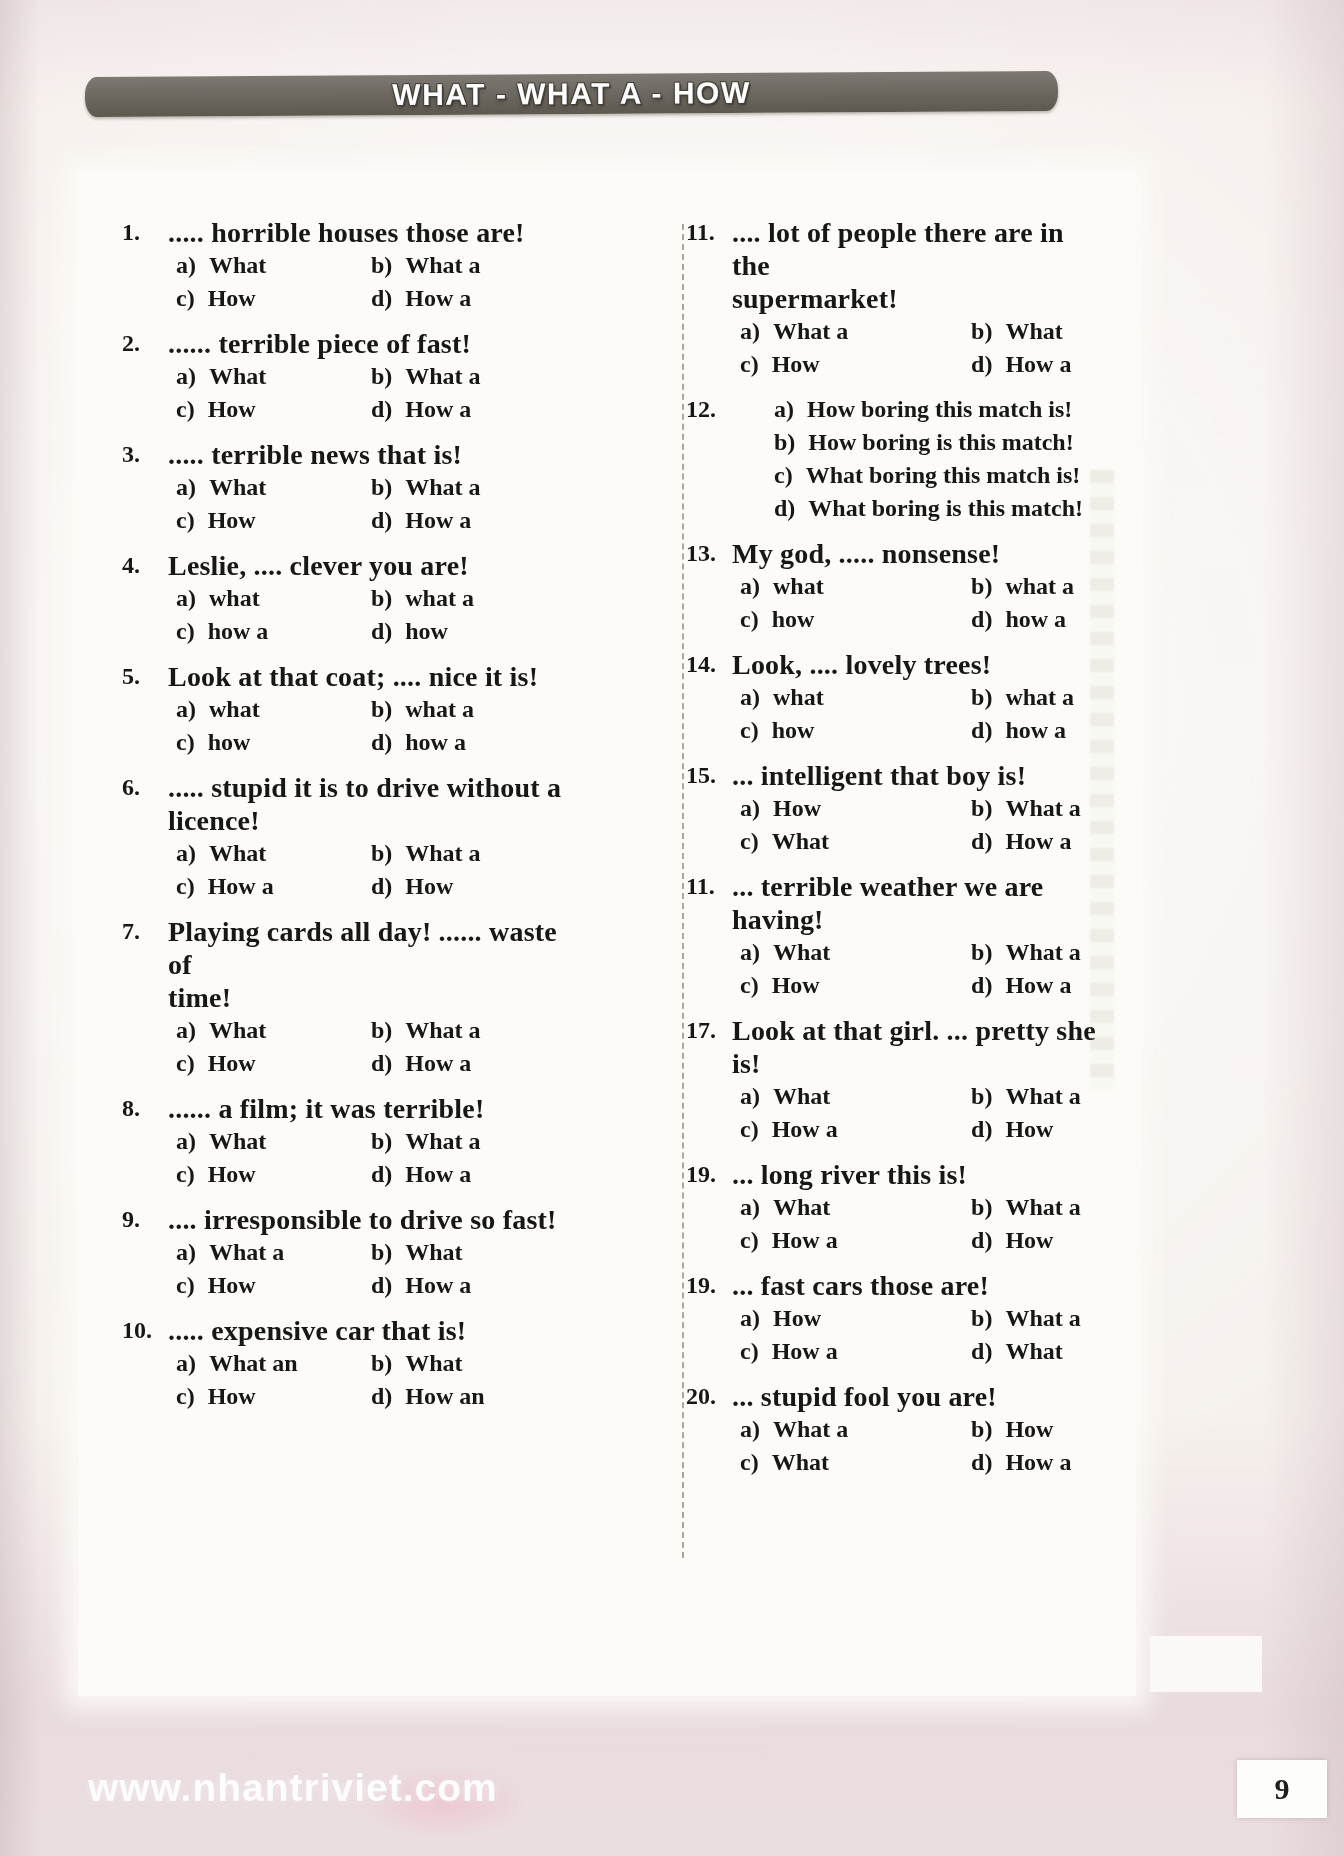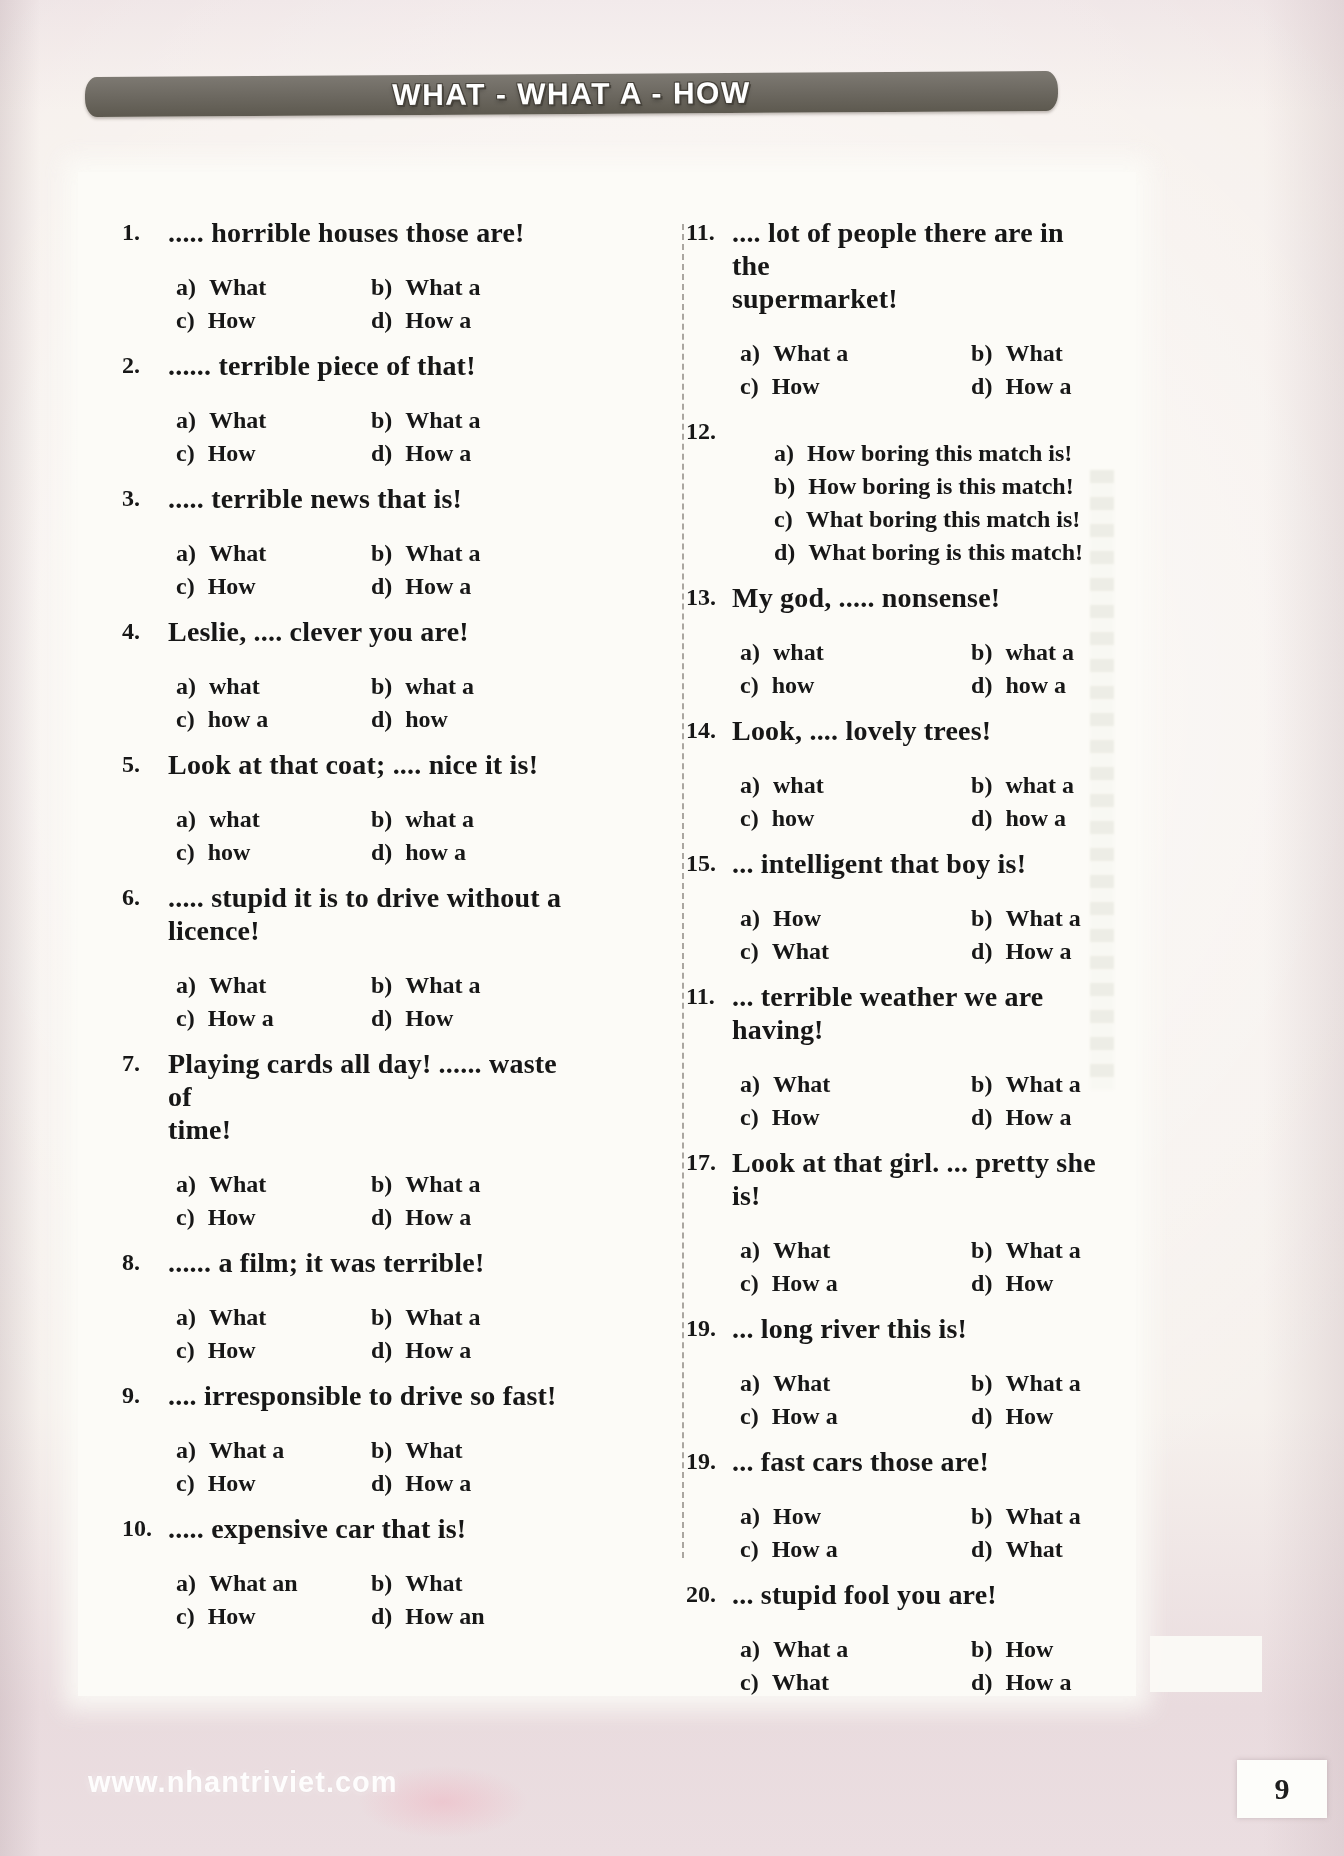--- a/index.html
+++ b/index.html
@@ -45,21 +45,21 @@
     color:#171717;
   }
   .col-left  { left:44px;  width:460px; }
   .col-right { left:608px; width:415px; }
 
   .q { display:flex; margin-bottom:12px; }
   .q-num { width:46px; flex:none; font-size:24px; line-height:33px; }
   .q-body { flex:1; min-width:0; }
   .stem-line { font-size:28px; line-height:33px; letter-spacing:0.2px; }
 
-  .q-options { margin-left:8px; display:grid; grid-template-columns:48% 52%;margin-top:22px; }
+  .q-options { margin-left:8px; display:grid; grid-template-columns:48% 52%; }
   .col-right .q-options { grid-template-columns:64% 36%; }
   .q-options.list { display:block; margin-left:42px; }
   .opt { font-size:24px; line-height:33px; white-space:nowrap; }
   .opt-text { margin-left:13px; }
 
   
   .ghost-strip {
     position:absolute; left:1090px; top:470px; width:24px; height:620px;
     background:repeating-linear-gradient(180deg,
       rgba(148,158,128,0.14) 0 13px, rgba(148,158,128,0.03) 13px 27px);
@@ -70,21 +70,21 @@
     background:#fbfaf6; opacity:0.95;
   }
   .pink-blob {
     position:absolute; left:358px; top:1766px; width:170px; height:72px;
     background:radial-gradient(closest-side, rgba(242,150,170,0.30), rgba(242,150,170,0));
   }
 
   .watermark {
     position:absolute; left:88px; top:1766px;
     font-family:"Liberation Sans", sans-serif; font-weight:bold;
-    font-size:29px; letter-spacing:1px;
+    font-size:39px; letter-spacing:1px;
     color:rgba(255,255,255,0.94);
     text-shadow:0 0 7px rgba(255,255,255,0.45), 0 0 2px rgba(210,190,195,0.4);
   }
   .page-num-box {
     position:absolute; left:1237px; top:1760px; width:90px; height:58px;
     background:#fdfdfa; display:flex; align-items:center; justify-content:center;
     box-shadow:0 0 5px rgba(120,100,105,0.3);
   }
   .page-num { font-family:"Liberation Serif", serif; font-weight:700; font-size:30px; color:#1d1d1d; }
 </style>
@@ -110,21 +110,21 @@
             <div class="opt"><span class="opt-label">c)</span><span class="opt-text">How</span></div>
             <div class="opt"><span class="opt-label">d)</span><span class="opt-text">How a</span></div>
           </div>
     </div>
   </div>
 
   <div class="q">
     <span class="q-num">2.</span>
     <div class="q-body">
       <div class="q-stem">
-            <div class="stem-line">...... terrible piece of that!</div>
+            <div class="stem-line">...... terrible piece of fast!</div>
           </div>
       <div class="q-options">
             <div class="opt"><span class="opt-label">a)</span><span class="opt-text">What</span></div>
             <div class="opt"><span class="opt-label">b)</span><span class="opt-text">What a</span></div>
             <div class="opt"><span class="opt-label">c)</span><span class="opt-text">How</span></div>
             <div class="opt"><span class="opt-label">d)</span><span class="opt-text">How a</span></div>
           </div>
     </div>
   </div>
 

